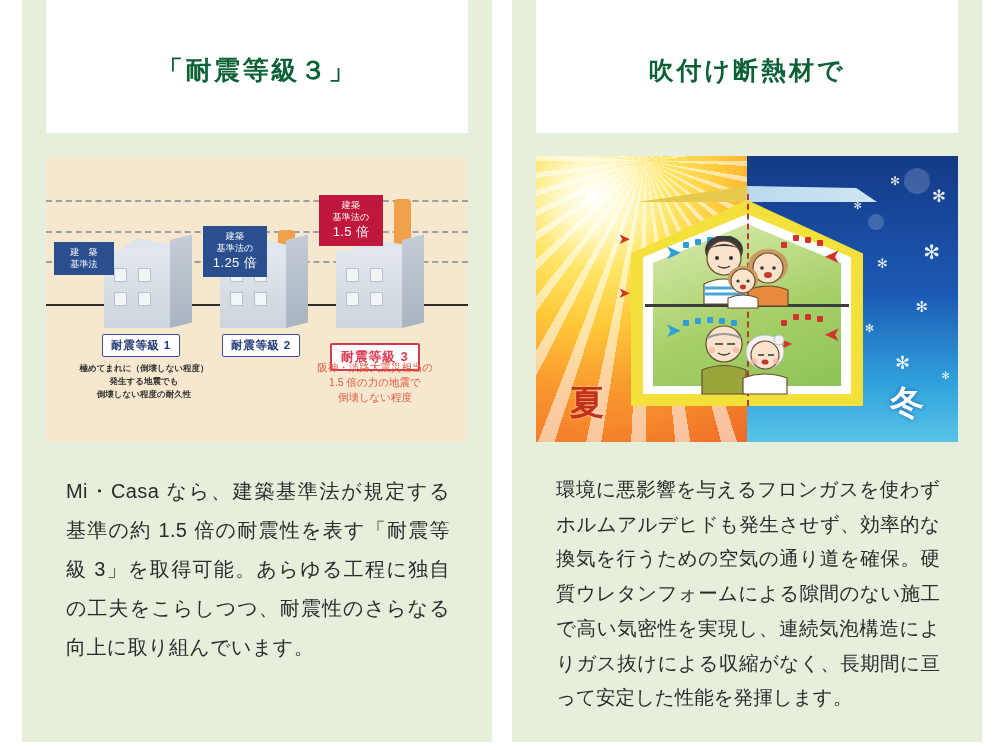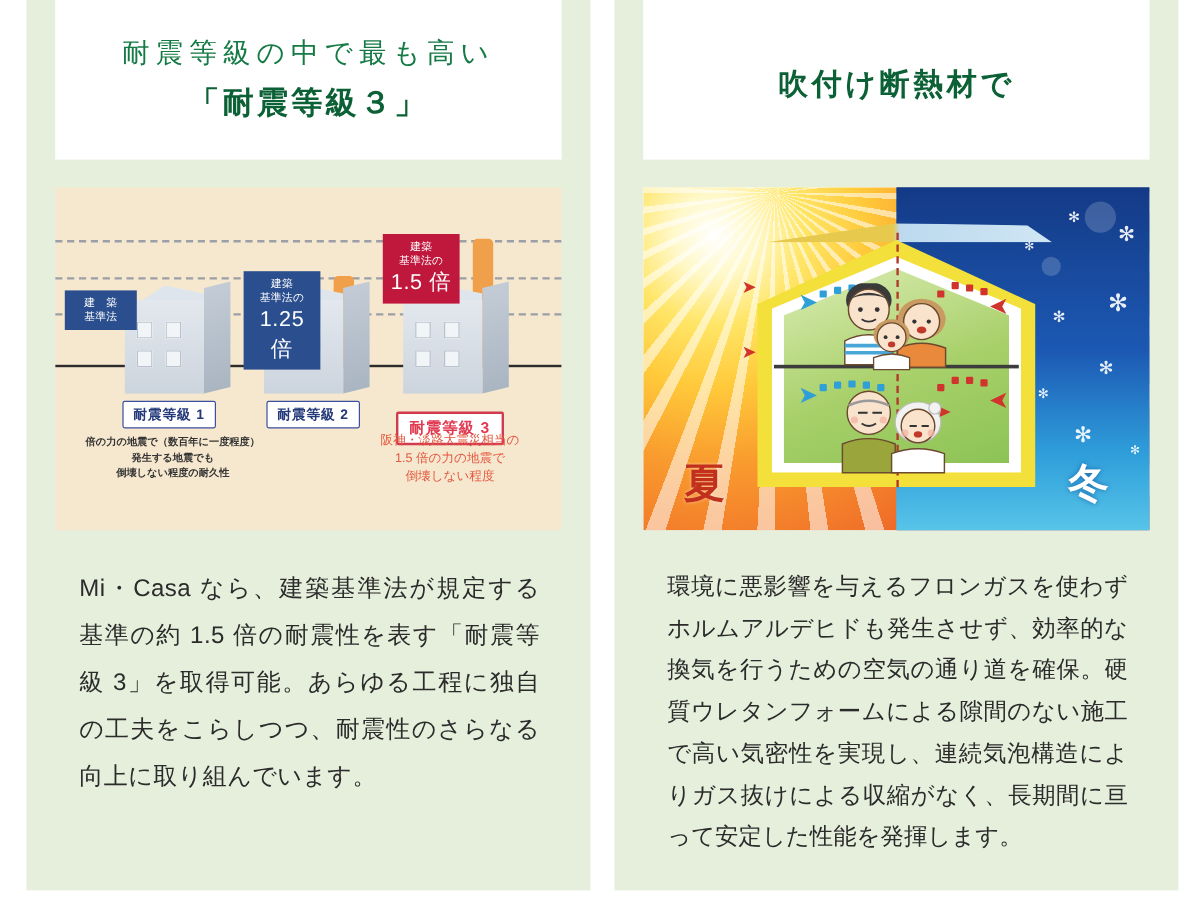--- a/index.html
+++ b/index.html
@@ -59,21 +59,21 @@
   .bldg .roof{position:absolute;left:0;top:0;width:66px;height:22px;
      background:#dfe5ec;clip-path:polygon(0 100%,50% 0,100% 30%,100% 100%);}
   .win{position:absolute;width:13px;height:14px;background:#f2f5f8;
      box-shadow:inset 0 0 0 1px #b9c2cc;}
 
   .flag{position:absolute;color:#fff;text-align:center;
         font-size:9px;line-height:1.35;padding:4px 6px 5px;font-weight:400;
         letter-spacing:.02em;}
   .flag.navy{background:#2b4f8e;}
   .flag.red{background:#c0183c;}
-  .flag .big{font-size:18px;letter-spacing:.03em;}
+  .flag .big{font-size:13px;letter-spacing:.03em;}
   .flag::after{content:"";position:absolute;right:-9px;top:0;
         border-style:solid;border-width:0 9px 0 0;border-color:transparent;}
   .flag.navy::after{border-width:0 0 0 0;}
 
   .grade{position:absolute;background:#fff;border:1.5px solid #3a4fa0;
         color:#253a7a;font-size:11.5px;font-weight:700;letter-spacing:.06em;
         padding:3px 8px;border-radius:2px;white-space:nowrap;}
   .grade.hot{border:2px solid #d23a4e;color:#e03b52;font-size:13px;padding:3px 9px;}
 
   .desc{position:absolute;text-align:center;font-size:8.5px;line-height:1.5;
@@ -132,21 +132,20 @@
   .body-copy p{margin:12px;}
 </style>
 </head>
 <body>
 
 <div class="stage">
 
   <div class="panel left">
 
     <div class="head-card">
-      <div class="head-sub">耐震等級の中で最も高い</div>
       <div class="head-main">「耐震等級３」</div>
     </div>
 
     <div class="figure">
       <div class="seis">
 
         <div class="gl" style="top:44px"></div>
         <div class="gl" style="top:75px"></div>
         <div class="gl" style="top:105px"></div>
         <div class="baseline" style="top:148px"></div>
@@ -161,21 +160,21 @@
             <div class="win" style="left:10px;top:42px"></div>
             <div class="win" style="left:34px;top:42px"></div>
           </div>
         </div>
         <div class="flag navy" style="left:8px;top:86px;width:48px">
           <span>建　築</span><br>
           <span>基準法</span>
         </div>
         <div class="grade" style="left:56px;top:178px">耐震等級 1</div>
         <div class="desc" style="left:8px;top:206px;width:180px">
-          <div>倍の力の地震で（数百年に一度程度）</div>
+          <div>極めてまれに（倒壊しない程度）</div>
           <div>発生する地震でも</div>
           <div>倒壊しない程度の耐久性</div>
         </div>
 
         <div class="bar" style="left:232px;top:74px;width:17px;height:76px"></div>
         <div class="bldg" style="left:174px;top:82px;width:88px;height:90px">
           <div class="roof"></div>
           <div class="side"></div>
           <div class="front">
             <div class="win" style="left:10px;top:18px"></div>

